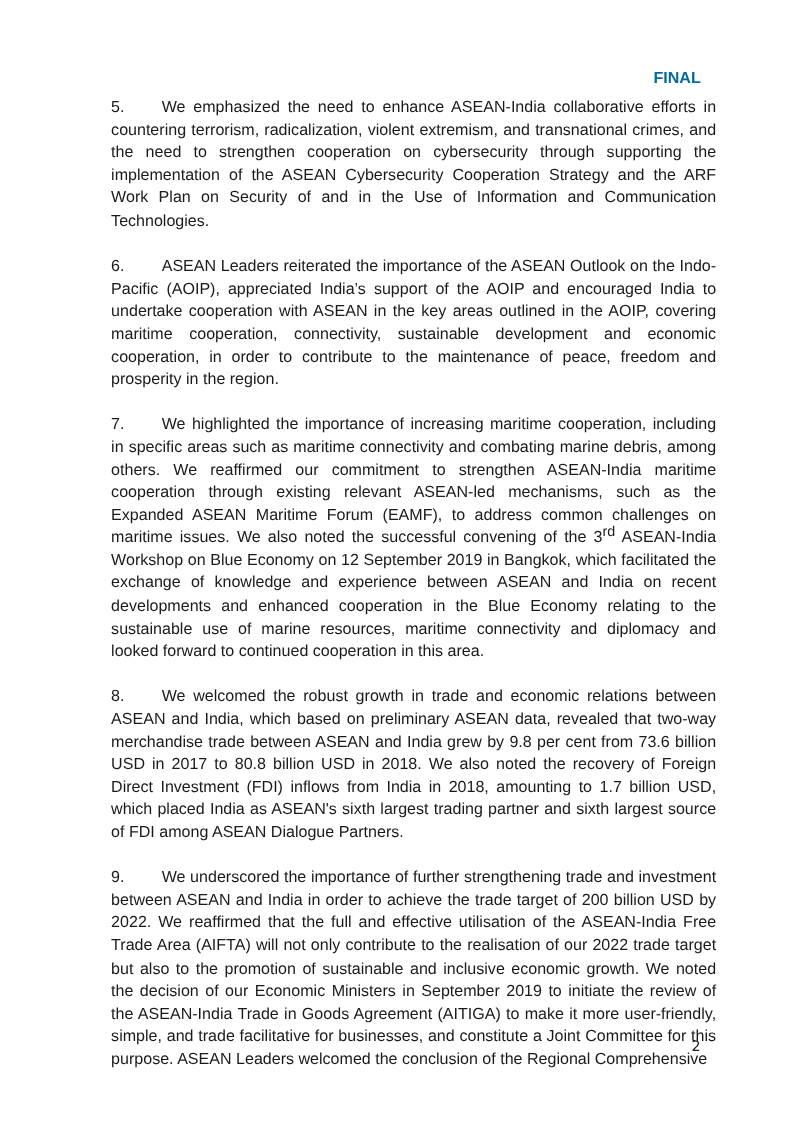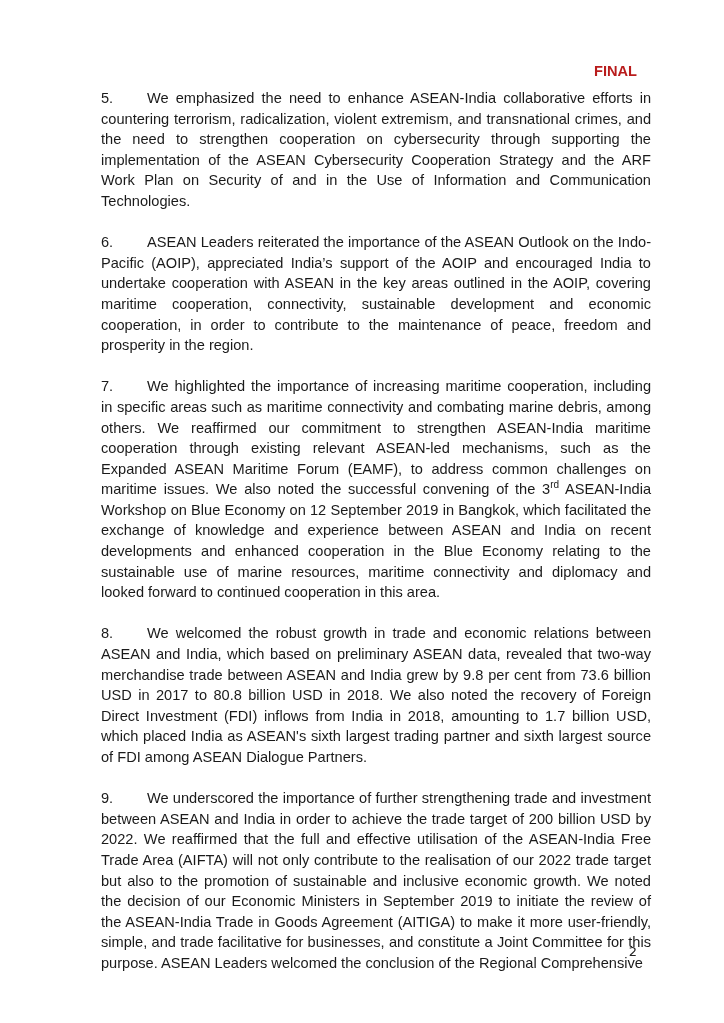--- a/index.html
+++ b/index.html
@@ -22,41 +22,41 @@
       height: 1023px;
       background: #ffffff;
     }
     .header-final {
       position: absolute;
       top: 62px;
       right: 87px;
       font-weight: bold;
       font-size: 14.6px;
       line-height: 18px;
-      color: #b91c1c;
+      color: #0369a1;
     }
     .body-text {
       position: absolute;
       left: 101px;
       top: 88px;
       width: 550px;
       font-size: 14.6px;
       line-height: 20.6px;
     }
     .para {
       margin: 0 0 20.6px 0;
       text-align: justify;
       text-align-last: left;
     }
     .para-num {
       display: inline-block;
       width: 46px;
     }
     sup {
-      font-size: 10px;
+      font-size: 13px;
       line-height: 0;
       vertical-align: super;
     }
     .page-number {
       position: absolute;
       top: 944px;
       right: 87px;
       font-family: "DejaVu Sans", sans-serif;
       font-size: 13px;
       color: #222;

